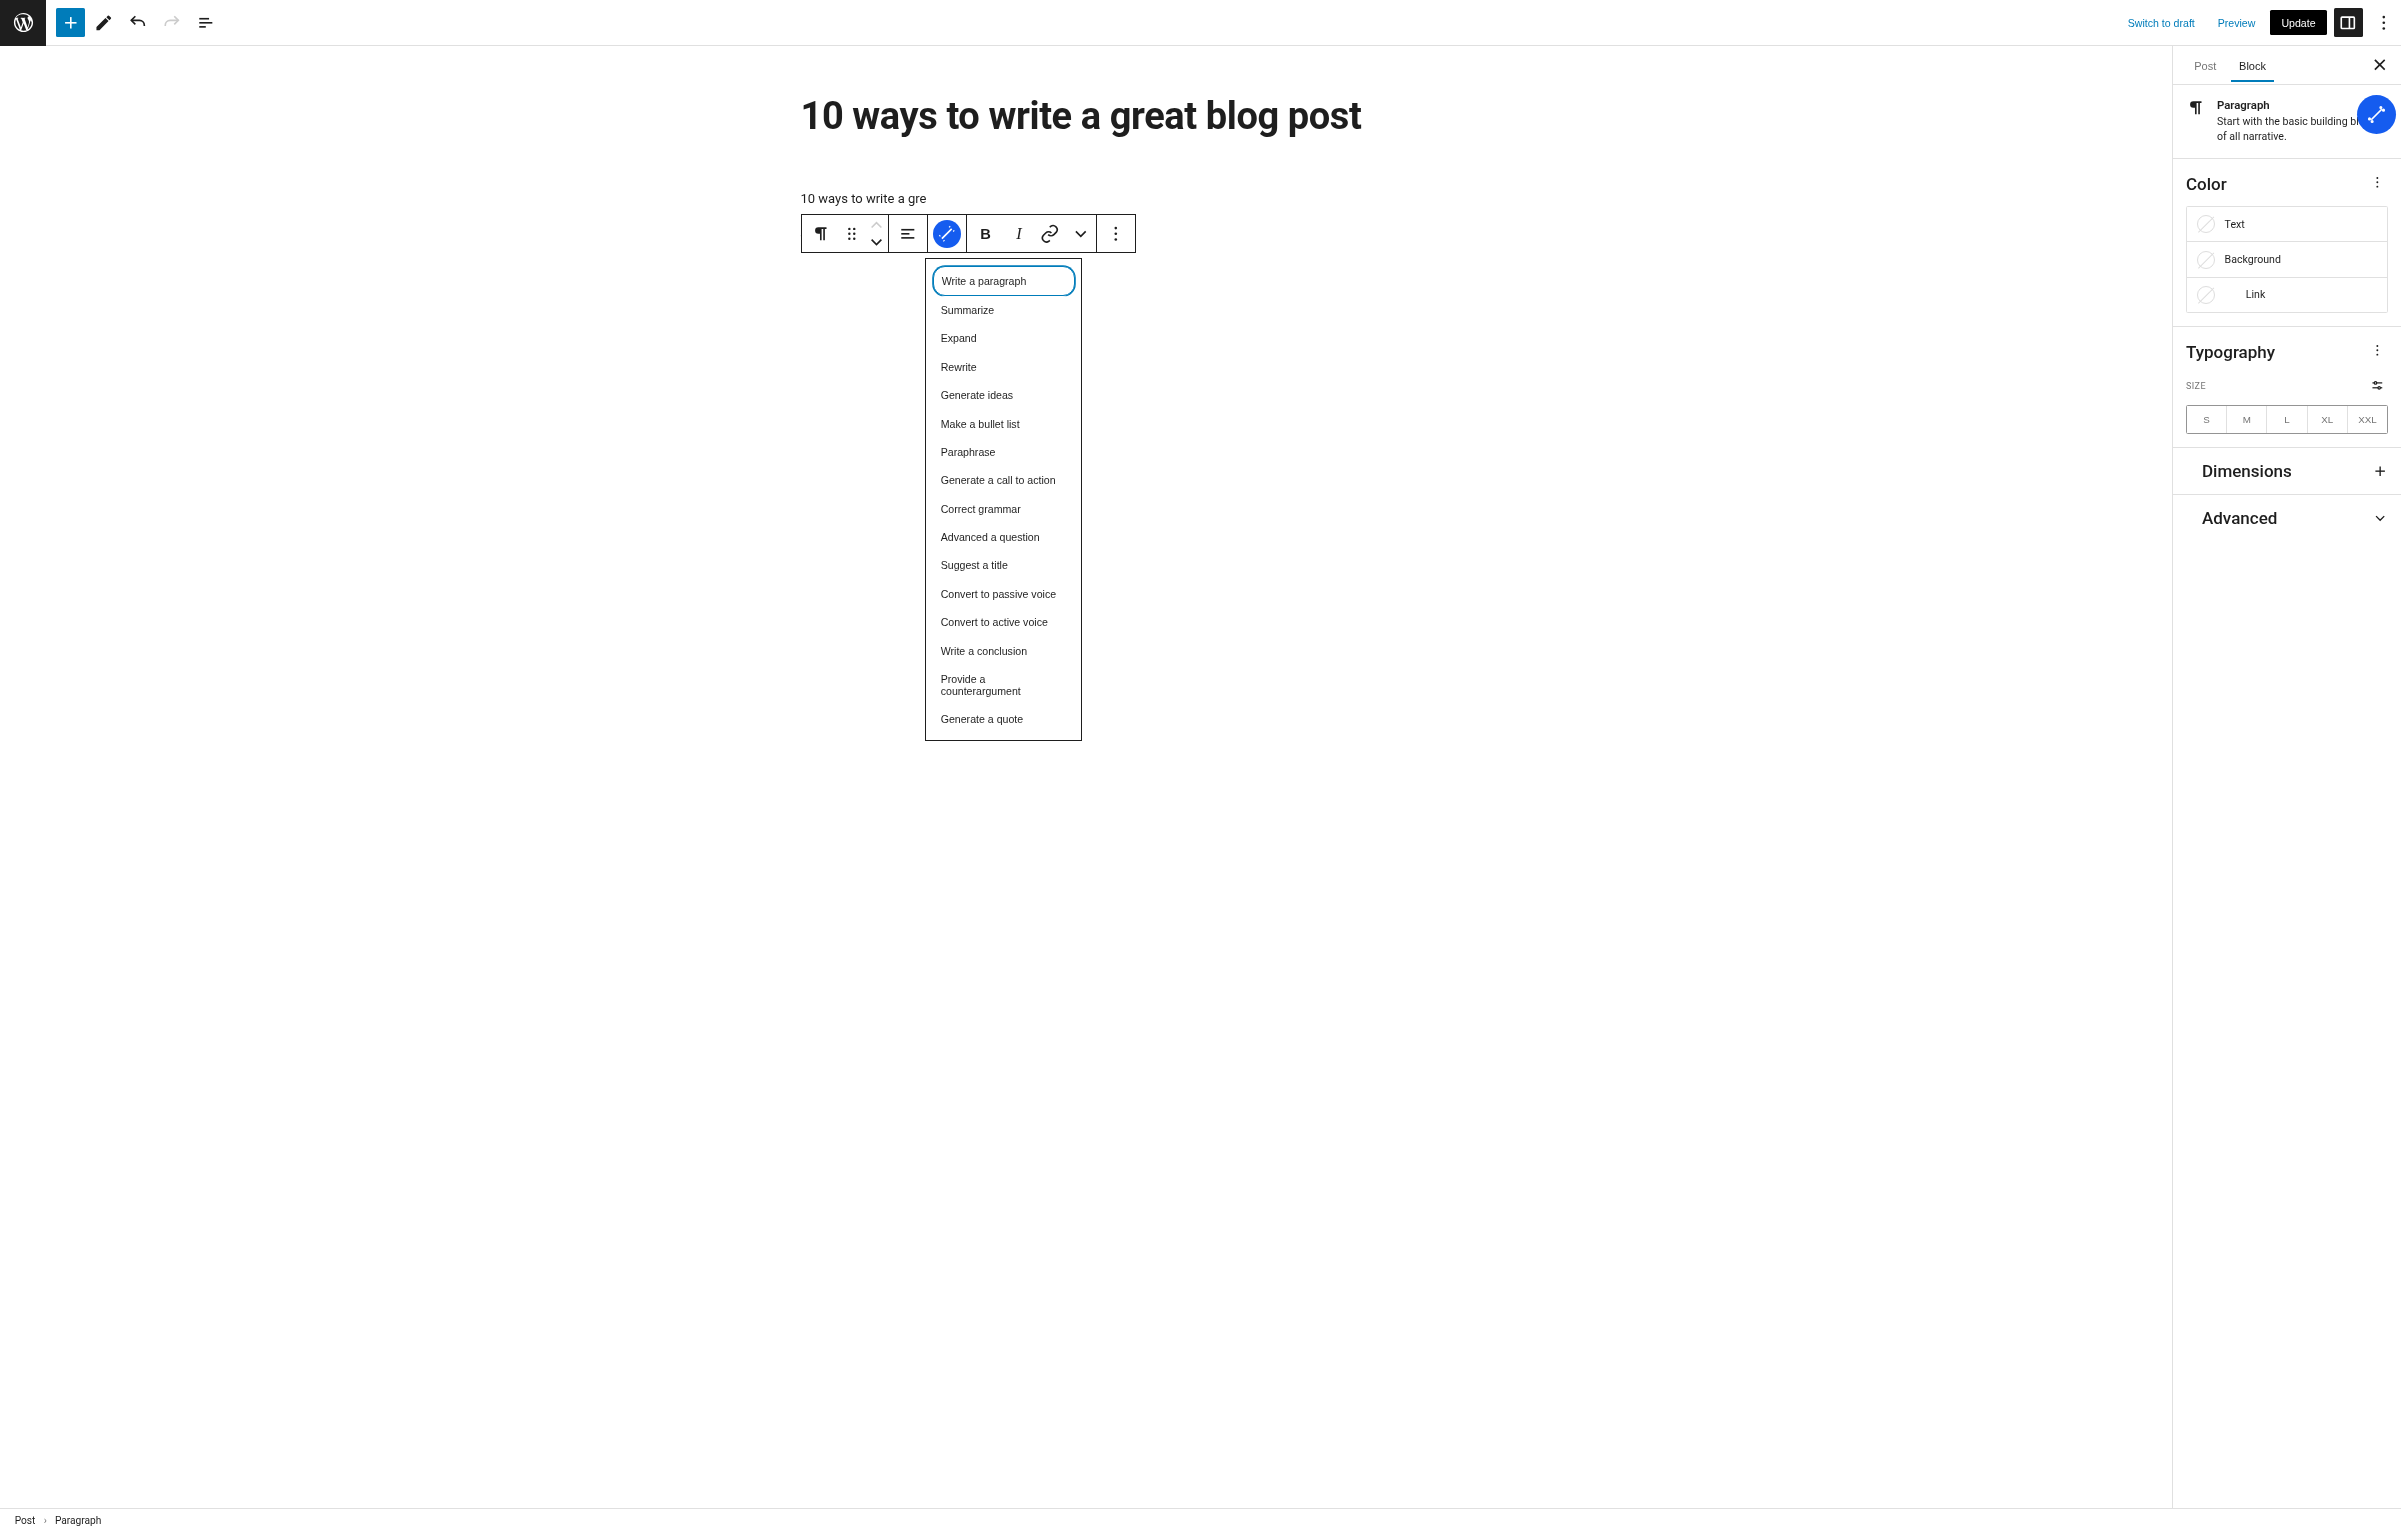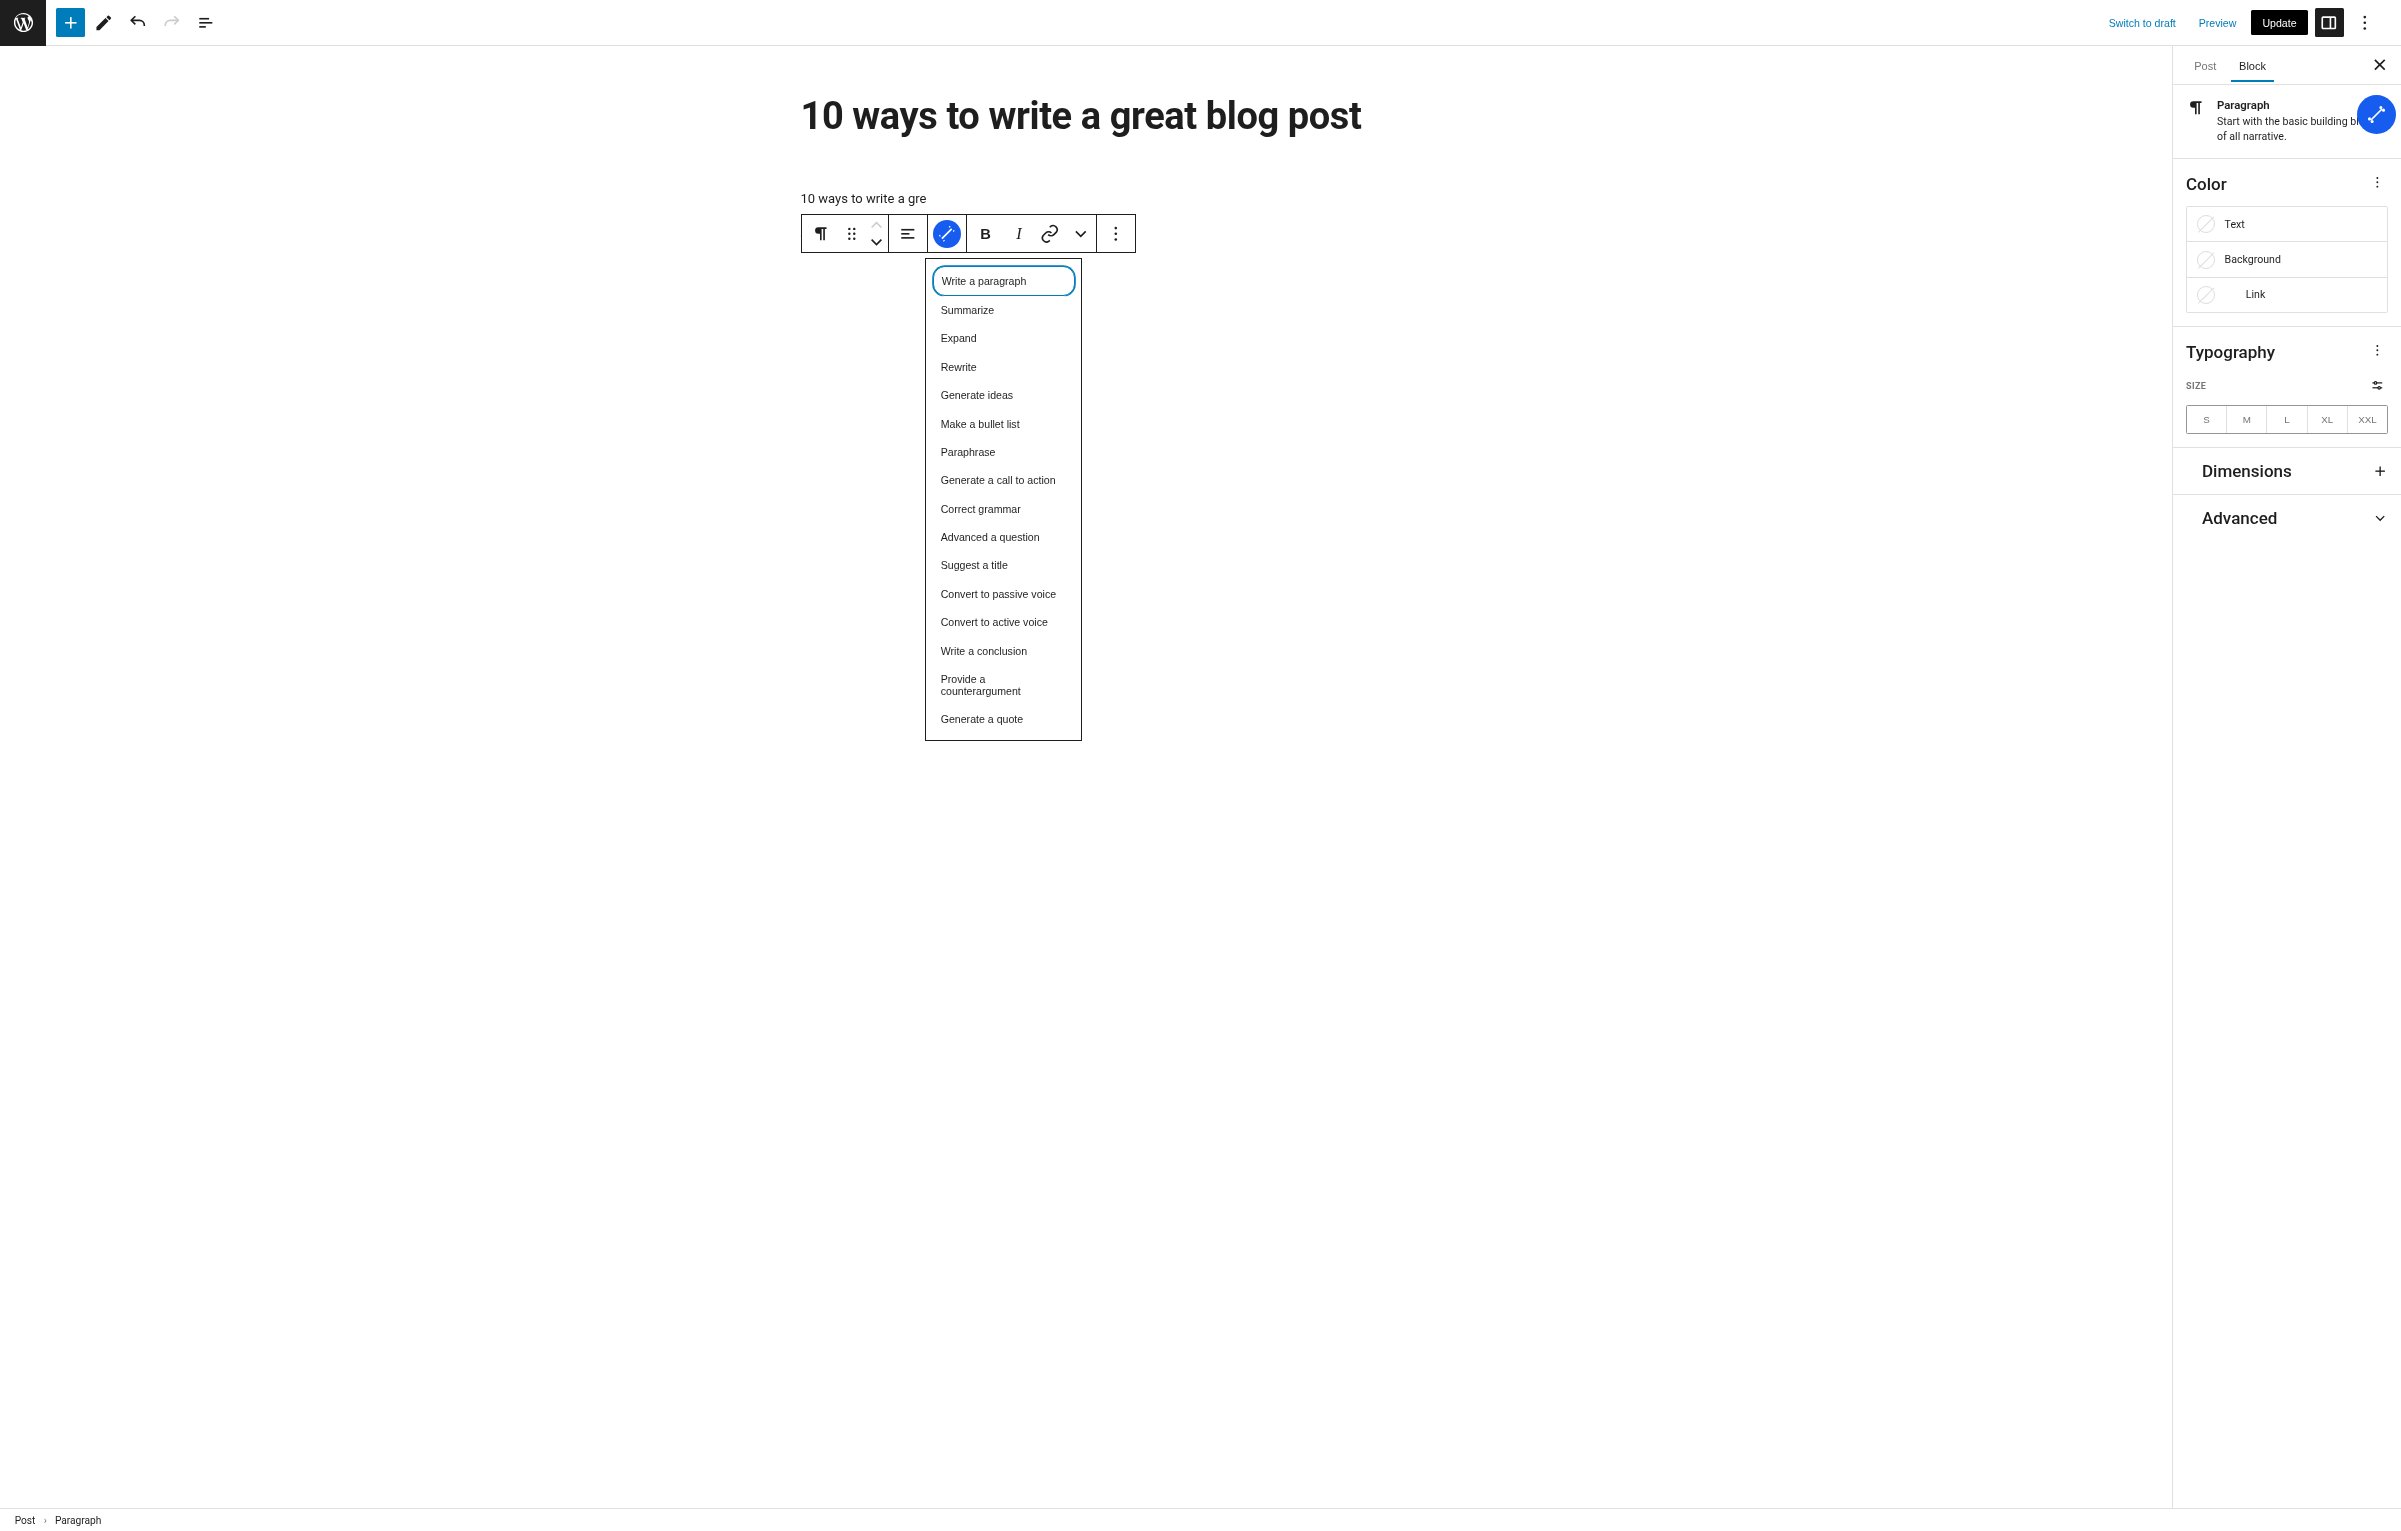--- a/index.html
+++ b/index.html
@@ -8,21 +8,21 @@
 
   
   .topbar { display: flex; align-items: center; height: 46px; border-bottom: 0.8px solid #e0e0e0; background: #fff; }
   .wp-logo { width: 46px; height: 46px; background: #1e1e1e; display: flex; align-items: center; justify-content: center; }
   .wp-logo svg { width: 23px; height: 23px; fill: #fff; }
   .topbar-left { display: flex; align-items: center; padding-left: 9.8px; gap: 4.9px; }
   .icon-btn { width: 29px; height: 29px; display: flex; align-items: center; justify-content: center; border: none; background: transparent; border-radius: 1.6px; cursor: pointer; color: #1e1e1e; }
   .icon-btn.primary { background: #007cba; color: #fff; border-radius: 1.6px; }
   .icon-btn.disabled { color: #ccc; }
   .icon-btn svg { width: 19.6px; height: 19.6px; }
-  .topbar-right { margin-left: auto; display: flex; align-items: center; gap: 6.5px; padding-right: 22px; }
+  .topbar-right { margin-left: auto; display: flex; align-items: center; gap: 6.5px; padding-right: 3px; }
   .link-btn { background: none; border: none; color: #007cba; font-size: 10.6px; padding: 6.5px 8.2px; cursor: pointer; }
   .btn-primary { background: #000000; color: #fff; border: none; padding: 6.5px 11.4px; border-radius: 1.6px; font-size: 10.6px; cursor: pointer; }
   .icon-btn.dark { background: #1e1e1e; color: #fff; border-radius: 1.6px; }
 
   
   .main { flex: 1; display: flex; overflow: hidden; position: relative; }
   .editor { flex: 1; overflow: auto; position: relative; padding-top: 49px; }
   .canvas { max-width: 637px; margin: 0 auto; padding: 0 33px; position: relative; }
   .post-title { font-size: 38px; font-weight: 700; line-height: 1.15; letter-spacing: -0.4px; margin-bottom: 14px; }
   .para-preview { font-size: 13px; color: #1e1e1e; margin-top: 52px; }
@@ -60,21 +60,21 @@
   .block-name { font-size: 11.4px; font-weight: 600; }
   .block-desc { font-size: 10.6px; color: #1e1e1e; margin-top: 3.3px; line-height: 1.4; }
   .section-title-row { display: flex; align-items: center; justify-content: space-between; margin-bottom: 9.8px; }
   .section-title { font-size: 17px; font-weight: 500; }
   .dots-btn { background: none; border: none; cursor: pointer; color: #1e1e1e; padding: 3.3px; }
   .color-list { border: 0.8px solid #e0e0e0; border-radius: 1.6px; }
   .color-row { display: flex; align-items: center; gap: 9.8px; padding: 8.2px 9.8px; border-bottom: 0.8px solid #e0e0e0; cursor: pointer; }
   .color-row:last-child { border-bottom: none; gap: 31px; }
   .color-swatch { width: 18px; height: 18px; border-radius: 50%; border: 0.8px solid #ddd; position: relative; background: #fff; }
   .color-swatch::after { content: ''; position: absolute; width: 140%; height: 0.8px; background: #ddd; top: 50%; left: -20%; transform: rotate(-45deg); }
-  .size-label { font-size: 9px; font-weight: 700; color: #757575; letter-spacing: 0.4px; display: flex; justify-content: space-between; align-items: center; margin-bottom: 6.5px; gap: 44px; }
+  .size-label { font-size: 9px; font-weight: 400; color: #757575; letter-spacing: 0.4px; display: flex; justify-content: space-between; align-items: center; margin-bottom: 6.5px; gap: 44px; }
   .size-row { display: flex; border: 0.8px solid #949494; border-radius: 1.6px; overflow: hidden; }
   .size-btn { flex: 1; padding: 8.2px 0; border: none; background: #fff; font-size: 9.8px; color: #757575; cursor: pointer; border-right: 0.8px solid #e0e0e0; }
   .size-btn:last-child { border-right: none; }
   .panel-row { display: flex; align-items: center; justify-content: space-between; padding: 13px; border-bottom: 0.8px solid #e0e0e0; cursor: pointer; }
   .panel-row .section-title { font-weight: 500; margin-left: 16px; }
 
   .fab-ai { position: absolute; top: 49px; right: 4.9px; width: 39px; height: 39px; border-radius: 50%; background: #155cef; display: flex; align-items: center; justify-content: center; color: #fff; z-index: 10; cursor: pointer; border: none; }
   .fab-ai svg { width: 21px; height: 21px; }
 
   

